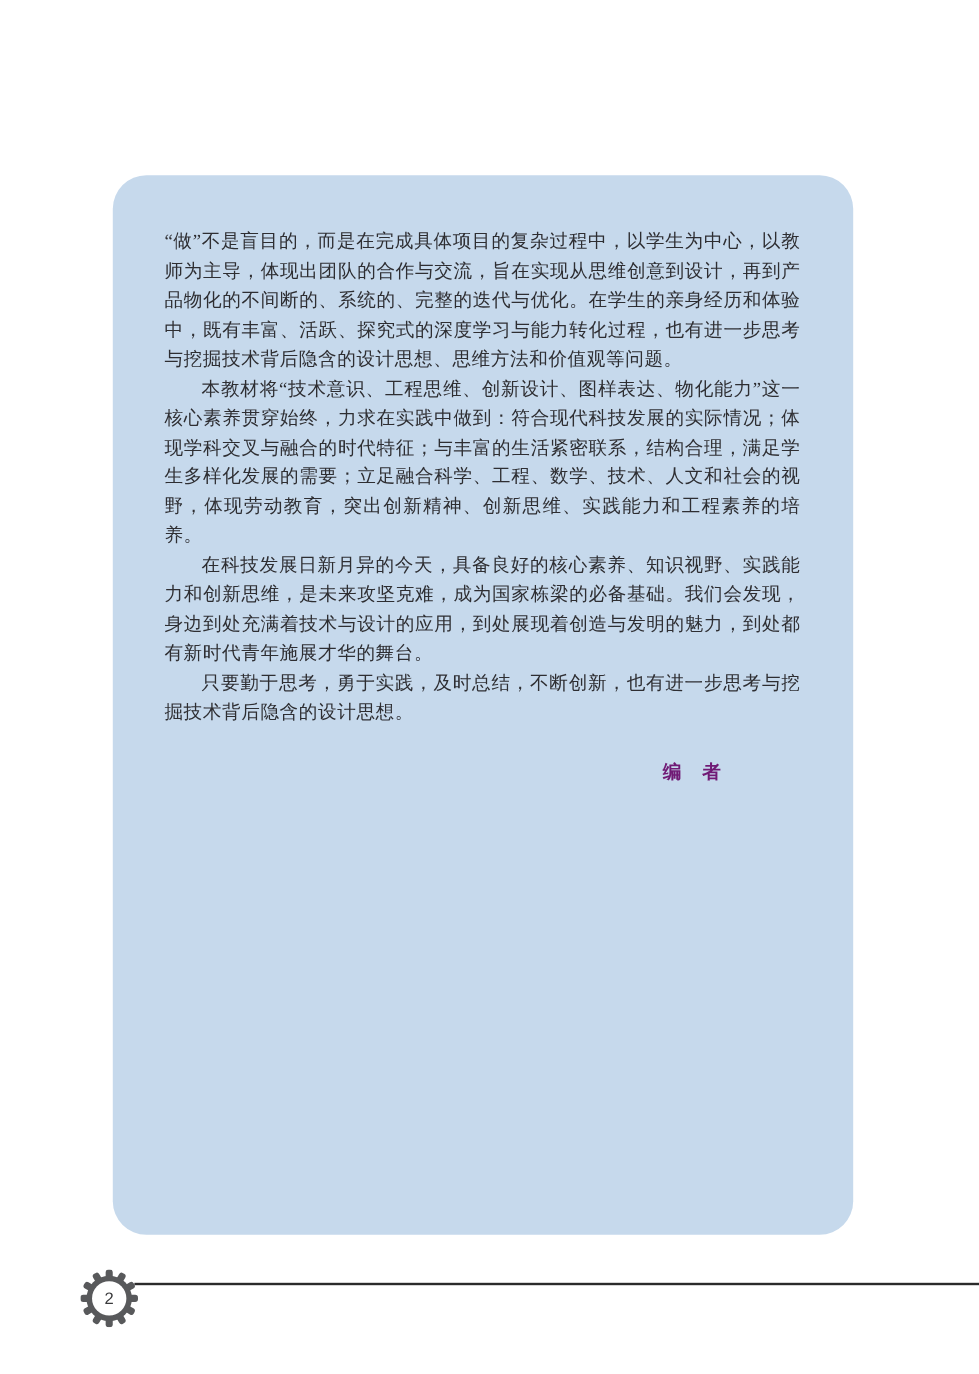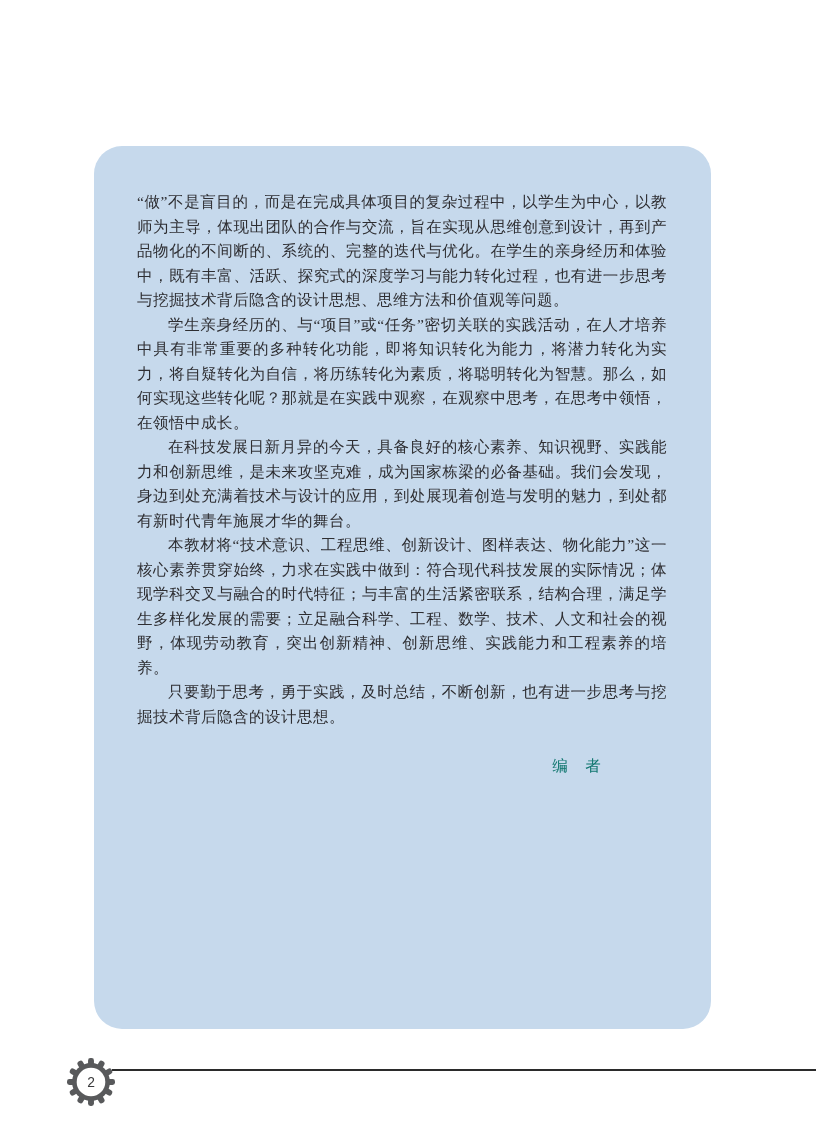--- a/index.html
+++ b/index.html
@@ -43,21 +43,22 @@
     margin-top: 22px;
     margin-left: auto;
     margin-right: 5px;
     width: 170px;
     text-align: center;
   }
   .sig-line {
     font-size: 15.5px;
     line-height: 30px;
     letter-spacing: 1px;
-    color: #0f766e;
+    color: #701a75;
+    font-weight: bold;
   }
   .footer-rule {
     position: absolute;
     left: 112px;
     top: 1069px;
     width: 704px;
     height: 1.5px;
     background: #2b2b2b;
   }
   .gear {
@@ -73,23 +74,22 @@
     fill: #3a3a3c;
   }
 </style>
 </head>
 <body>
 
 <div class="page">
 
   <div class="panel">
     <p class="para first">“做”不是盲目的，而是在完成具体项目的复杂过程中，以学生为中心，以教师为主导，体现出团队的合作与交流，旨在实现从思维创意到设计，再到产品物化的不间断的、系统的、完整的迭代与优化。在学生的亲身经历和体验中，既有丰富、活跃、探究式的深度学习与能力转化过程，也有进一步思考与挖掘技术背后隐含的设计思想、思维方法和价值观等问题。</p>
-    <p class="para">学生亲身经历的、与“项目”或“任务”密切关联的实践活动，在人才培养中具有非常重要的多种转化功能，即将知识转化为能力，将潜力转化为实力，将自疑转化为自信，将历练转化为素质，将聪明转化为智慧。那么，如何实现这些转化呢？那就是在实践中观察，在观察中思考，在思考中领悟，在领悟中成长。</p>
+    <p class="para">本教材将“技术意识、工程思维、创新设计、图样表达、物化能力”这一核心素养贯穿始终，力求在实践中做到：符合现代科技发展的实际情况；体现学科交叉与融合的时代特征；与丰富的生活紧密联系，结构合理，满足学生多样化发展的需要；立足融合科学、工程、数学、技术、人文和社会的视野，体现劳动教育，突出创新精神、创新思维、实践能力和工程素养的培养。</p>
     <p class="para">在科技发展日新月异的今天，具备良好的核心素养、知识视野、实践能力和创新思维，是未来攻坚克难，成为国家栋梁的必备基础。我们会发现，身边到处充满着技术与设计的应用，到处展现着创造与发明的魅力，到处都有新时代青年施展才华的舞台。</p>
-    <p class="para">本教材将“技术意识、工程思维、创新设计、图样表达、物化能力”这一核心素养贯穿始终，力求在实践中做到：符合现代科技发展的实际情况；体现学科交叉与融合的时代特征；与丰富的生活紧密联系，结构合理，满足学生多样化发展的需要；立足融合科学、工程、数学、技术、人文和社会的视野，体现劳动教育，突出创新精神、创新思维、实践能力和工程素养的培养。</p>
     <p class="para">只要勤于思考，勇于实践，及时总结，不断创新，也有进一步思考与挖掘技术背后隐含的设计思想。</p>
 
     <div class="signature">
       <div class="sig-line">编　者</div>
     </div>
   </div>
 
   <div class="footer-rule"></div>
 
   <svg class="gear" viewBox="-26 -26 52 52" xmlns="http://www.w3.org/2000/svg">

